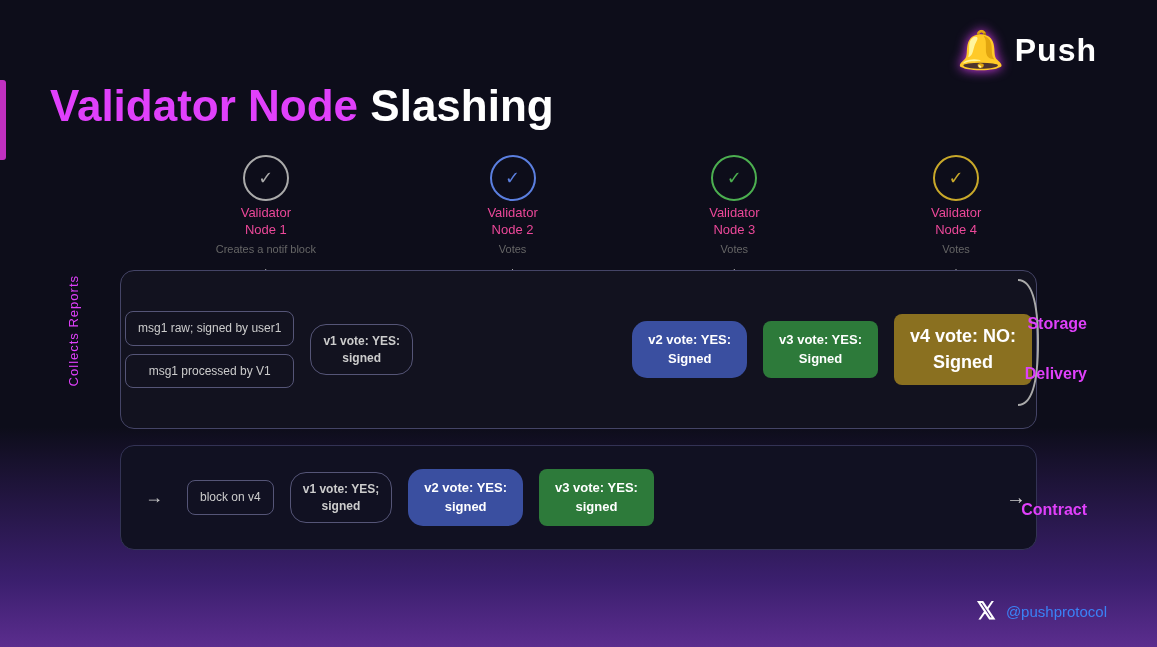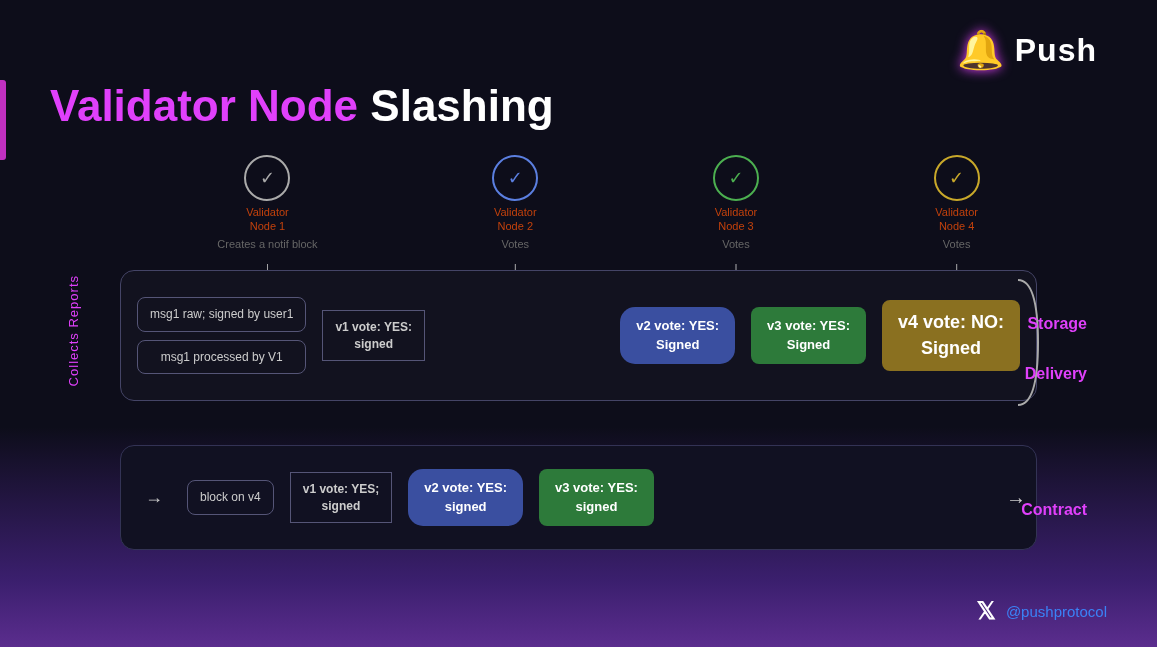--- a/index.html
+++ b/index.html
@@ -127,22 +127,22 @@
       justify-content: center;
       font-size: 18px;
     }
 
     .node-circle.gray { border-color: #aaaaaa; color: #aaaaaa; }
     .node-circle.blue { border-color: #5b7fe0; color: #5b7fe0; }
     .node-circle.green { border-color: #4caf50; color: #4caf50; }
     .node-circle.yellow { border-color: #c8a82a; color: #c8a82a; }
 
     .node-label {
-      color: #c2410c;
-      font-size: 11px;
+      color: #ec4899;
+      font-size: 13px;
       text-align: center;
       line-height: 1.3;
     }
 
     .node-sublabel {
       color: #666666;
       font-size: 11px;
       text-align: center;
     }
 
@@ -151,27 +151,27 @@
       font-size: 18px;
       margin-top: 4px;
     }
 
     
     .storage-box {
       position: absolute;
       top: 115px;
       left: 70px;
       right: 70px;
-      height: 131px;
+      height: 159px;
       border: 1.5px solid #444466;
       border-radius: 14px;
       background: #12121f;
       display: flex;
       align-items: center;
-      padding: 14px 16px;
+      padding: 14px 4px;
       gap: 16px;
     }
 
     .contract-box {
       position: absolute;
       top: 290px;
       left: 70px;
       right: 70px;
       height: 105px;
       border: 1.5px solid #333355;
@@ -306,21 +306,21 @@
       width: 30px;
     }
 
     .right-bracket svg {
       width: 30px;
       height: 145px;
     }
 
     .v1-vote-box {
       border: 1.5px solid #555577;
-      border-radius: 0;
+      border-radius: 16px;
       padding: 8px 12px;
       color: #cccccc;
       font-size: 12px;
       font-weight: bold;
       text-align: center;
       line-height: 1.4;
       background: transparent;
       white-space: nowrap;
     }
   </style>

